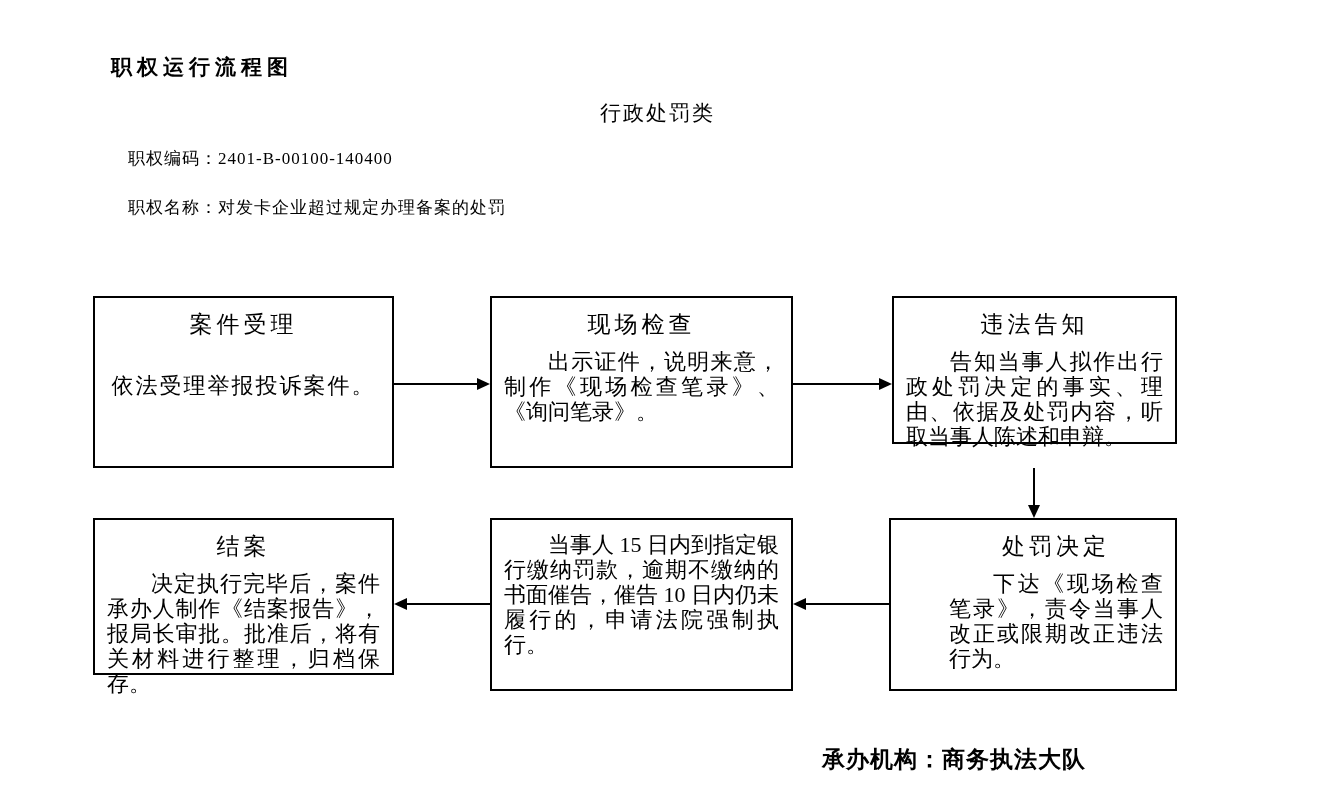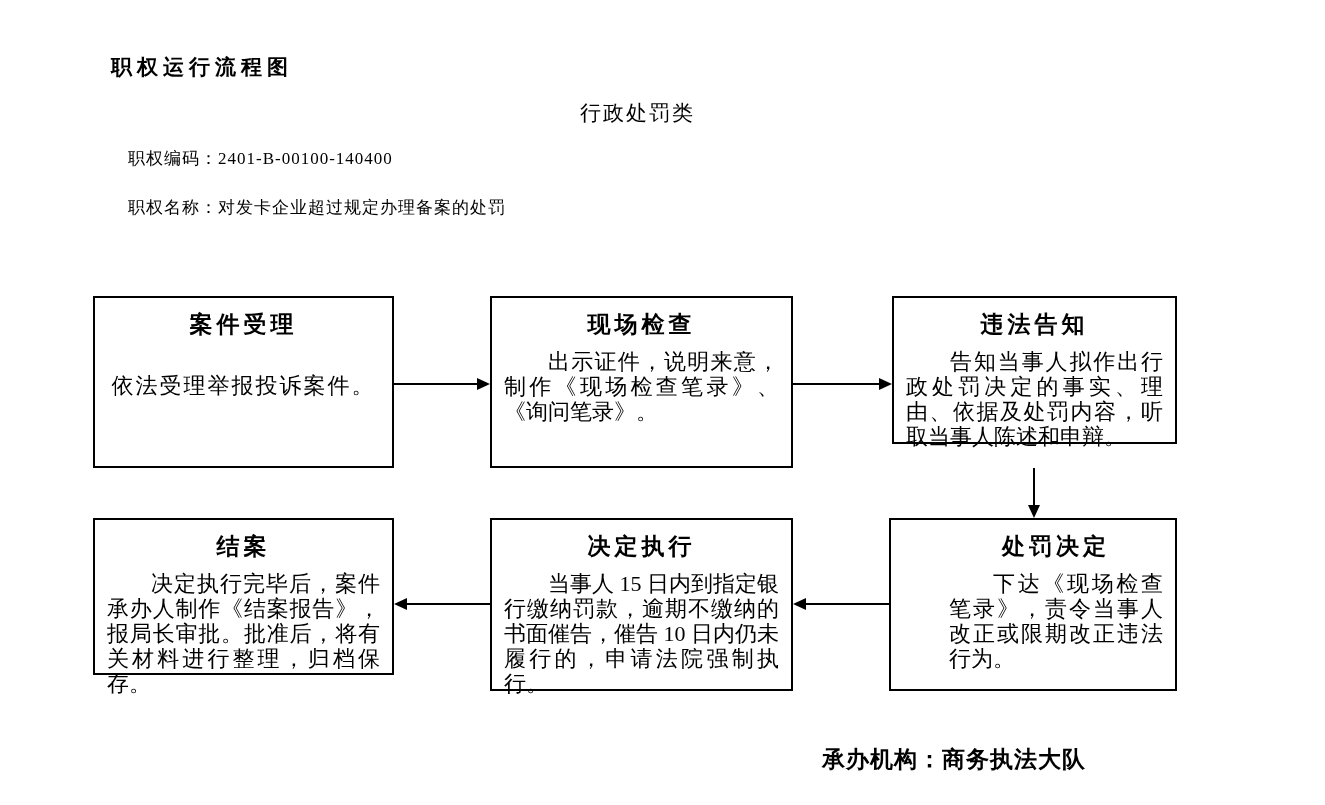--- a/index.html
+++ b/index.html
@@ -18,21 +18,21 @@
   .abs { position: absolute; }
 
   .doc-title {
     left: 111px; top: 53px;
     font-size: 21px;
     font-weight: bold;
     letter-spacing: 5px;
     font-family: "Liberation Serif", "DejaVu Serif", serif;
   }
   .category {
-    left: 580px; top: 99px;
+    left: 600px; top: 99px;
     font-size: 21px;
     letter-spacing: 2px;
   }
   .meta-line {
     left: 128px;
     font-size: 17px;
     letter-spacing: 1px;
     white-space: nowrap;
   }
   .meta-code { top: 147px; }
@@ -41,21 +41,21 @@
   .flow-box {
     position: absolute;
     border: 2px solid #000000;
     box-sizing: border-box;
     background: #ffffff;
   }
   .flow-box .box-title {
     margin-top: 13px;
     text-align: center;
     font-family: "Liberation Sans", "DejaVu Sans", sans-serif;
-    font-weight: bold;
+    font-weight: normal;
     font-size: 23px;
     line-height: 26px;
     letter-spacing: 4px;
   }
   .flow-box .box-body {
     margin: 12px 12px 0 12px;
     font-size: 22px;
     line-height: 25px;
     text-align: justify;
     text-align-last: left;
@@ -139,21 +139,20 @@
   <div class="box-title">违法告知</div>
   <div class="box-body">告知当事人拟作出行政处罚决定的事实、理由、依据及处罚内容，听取当事人陈述和申辩。</div>
 </div>
 
 <div class="flow-box" style="left:93px; top:518px; width:301px; height:157px;">
   <div class="box-title">结案</div>
   <div class="box-body">决定执行完毕后，案件承办人制作《结案报告》，报局长审批。批准后，将有关材料进行整理，归档保存。</div>
 </div>
 
 <div class="flow-box" style="left:490px; top:518px; width:303px; height:173px;">
-  <div class="box-title">决定执行</div>
   <div class="box-body">当事人 15 日内到指定银行缴纳罚款，逾期不缴纳的书面催告，催告 10 日内仍未履行的，申请法院强制执行。</div>
 </div>
 
 <div class="flow-box" style="left:889px; top:518px; width:288px; height:173px;padding-left:46px;">
   <div class="box-title">处罚决定</div>
   <div class="box-body">下达《现场检查笔录》，责令当事人改正或限期改正违法行为。</div>
 </div>
 
 <div>
   <div class="arrow-shaft-h" style="left:394px; top:383px; width:84px;"></div>

